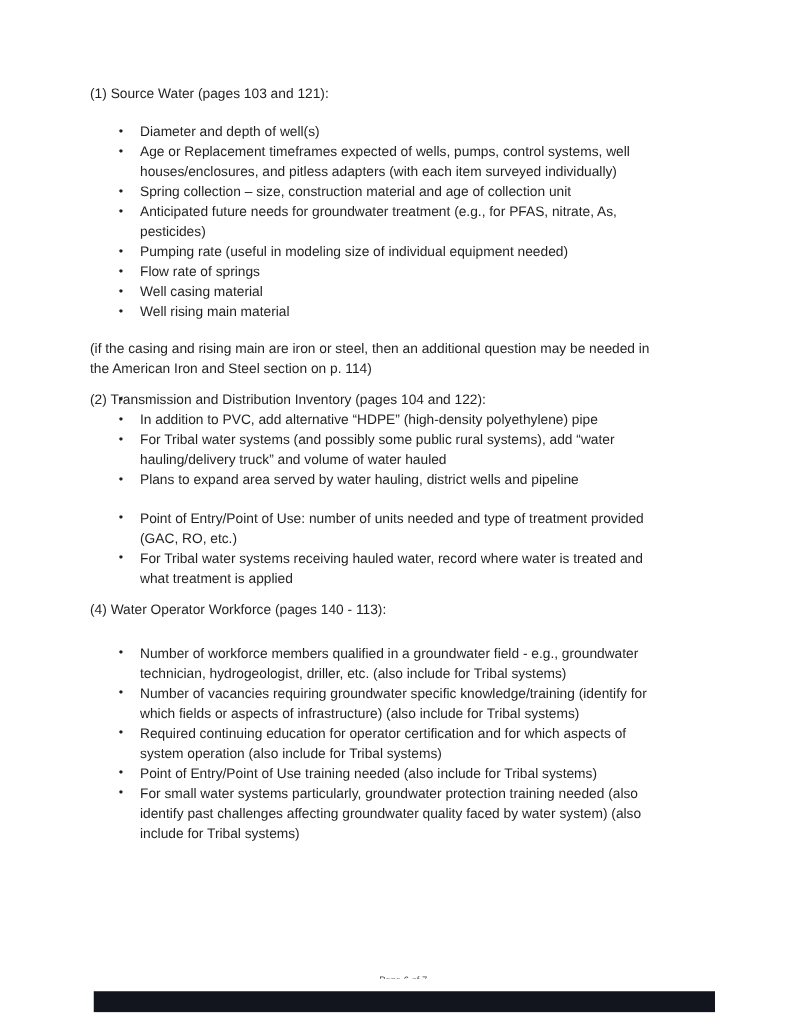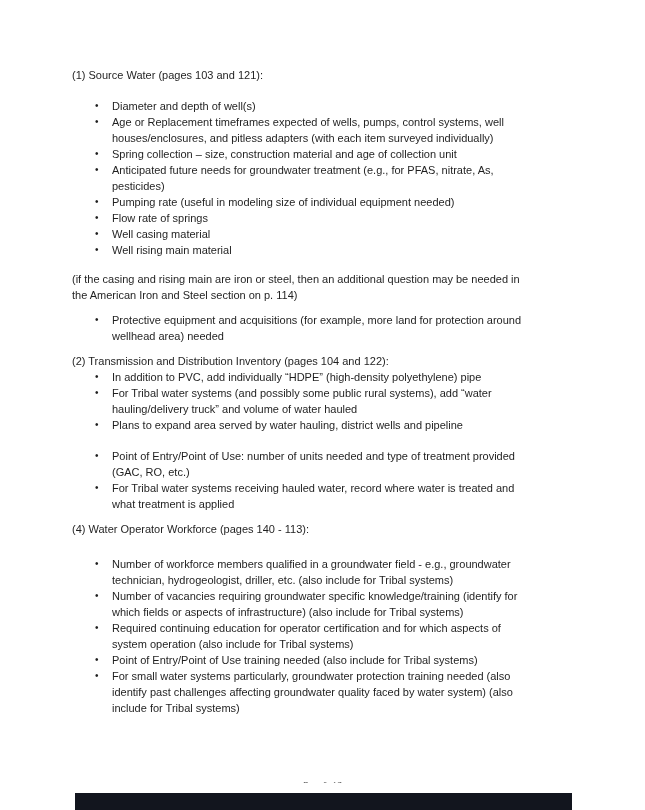--- a/index.html
+++ b/index.html
@@ -58,29 +58,28 @@
         <li><span class="blt">•</span><span class="txt">Anticipated future needs for groundwater treatment (e.g., for PFAS, nitrate, As,
 pesticides)</span></li>
         <li><span class="blt">•</span><span class="txt">Pumping rate (useful in modeling size of individual equipment needed)</span></li>
         <li><span class="blt">•</span><span class="txt">Flow rate of springs</span></li>
         <li><span class="blt">•</span><span class="txt">Well casing material</span></li>
         <li><span class="blt">•</span><span class="txt">Well rising main material</span></li>
       </ul>
       <p class="note">(if the casing and rising main are iron or steel, then an additional question may be needed in
 the American Iron and Steel section on p. 114)</p>
       <ul class="blist blist-b">
-        <li><span class="blt">•</span><span class="txt">Protective equipment and acquisitions (for example, more land for protection around
-wellhead area) needed</span></li>
+        <li><span class="blt">•</span></li>
       </ul>
     </div>
 
     <div class="section sec2">
       <div class="heading">(2) Transmission and Distribution Inventory (pages 104 and 122):</div>
       <ul class="blist">
-        <li><span class="blt">•</span><span class="txt">In addition to PVC, add individually “HDPE” (high-density polyethylene) pipe</span></li>
+        <li><span class="blt">•</span><span class="txt">In addition to PVC, add alternative “HDPE” (high-density polyethylene) pipe</span></li>
         <li><span class="blt">•</span><span class="txt">For Tribal water systems (and possibly some public rural systems), add “water
 hauling/delivery truck” and volume of water hauled</span></li>
         <li><span class="blt">•</span><span class="txt">Plans to expand area served by water hauling, district wells and pipeline</span></li>
       </ul>
     </div>
 
     <div class="section sec3">
       <ul class="blist">
         <li><span class="blt">•</span><span class="txt">Point of Entry/Point of Use: number of units needed and type of treatment provided
 (GAC, RO, etc.)</span></li>

